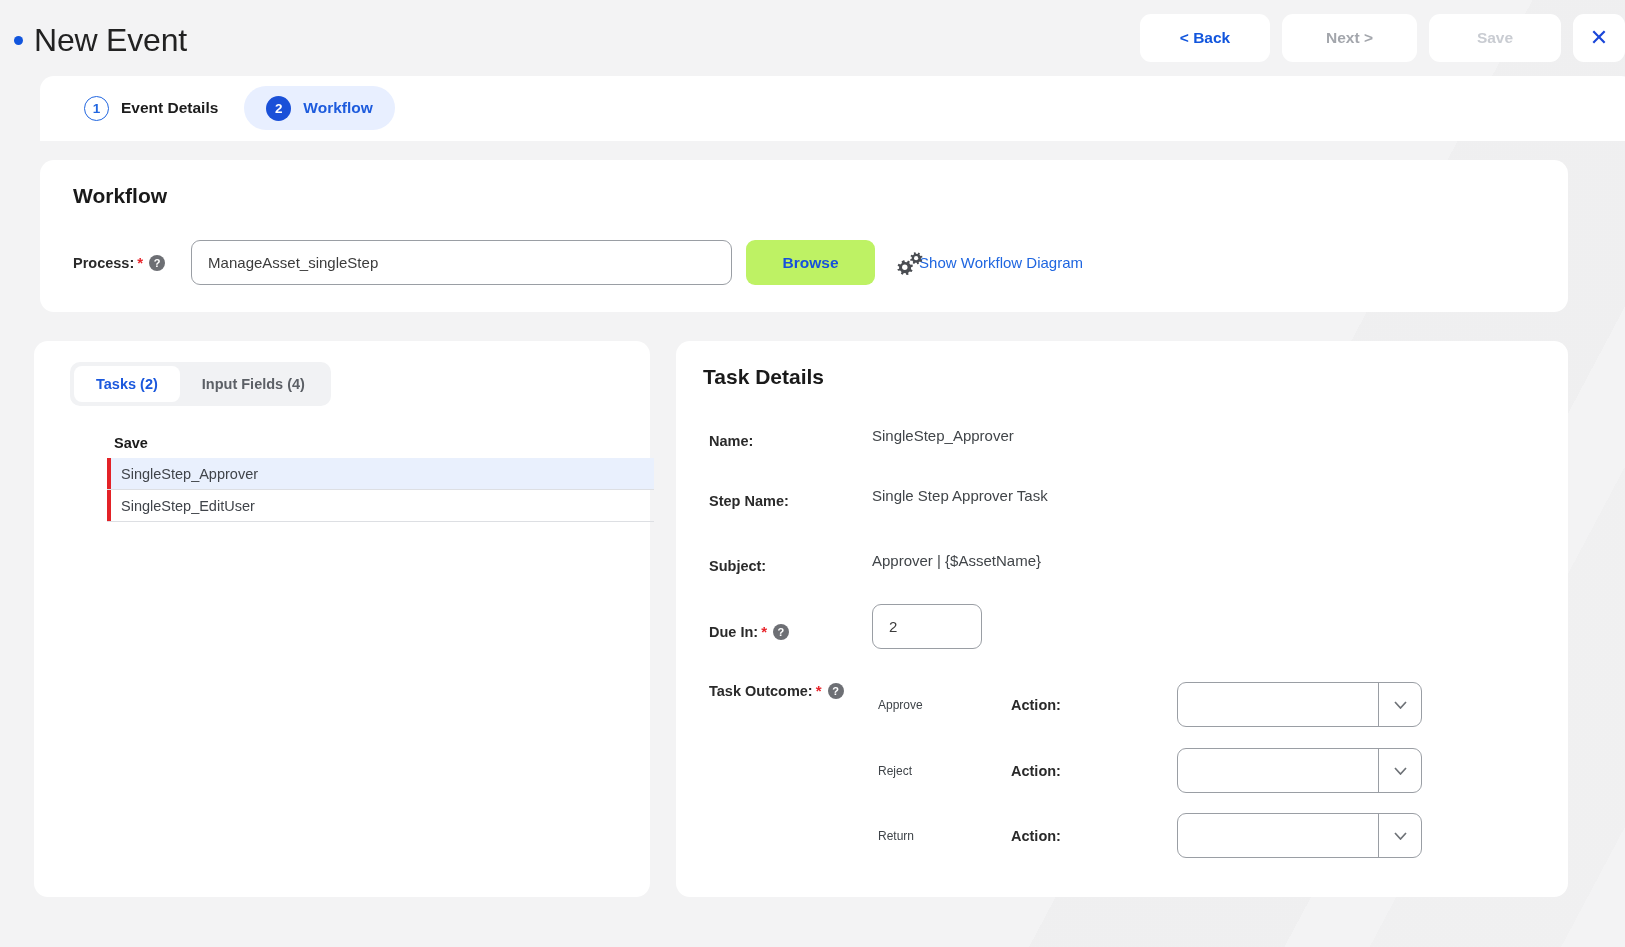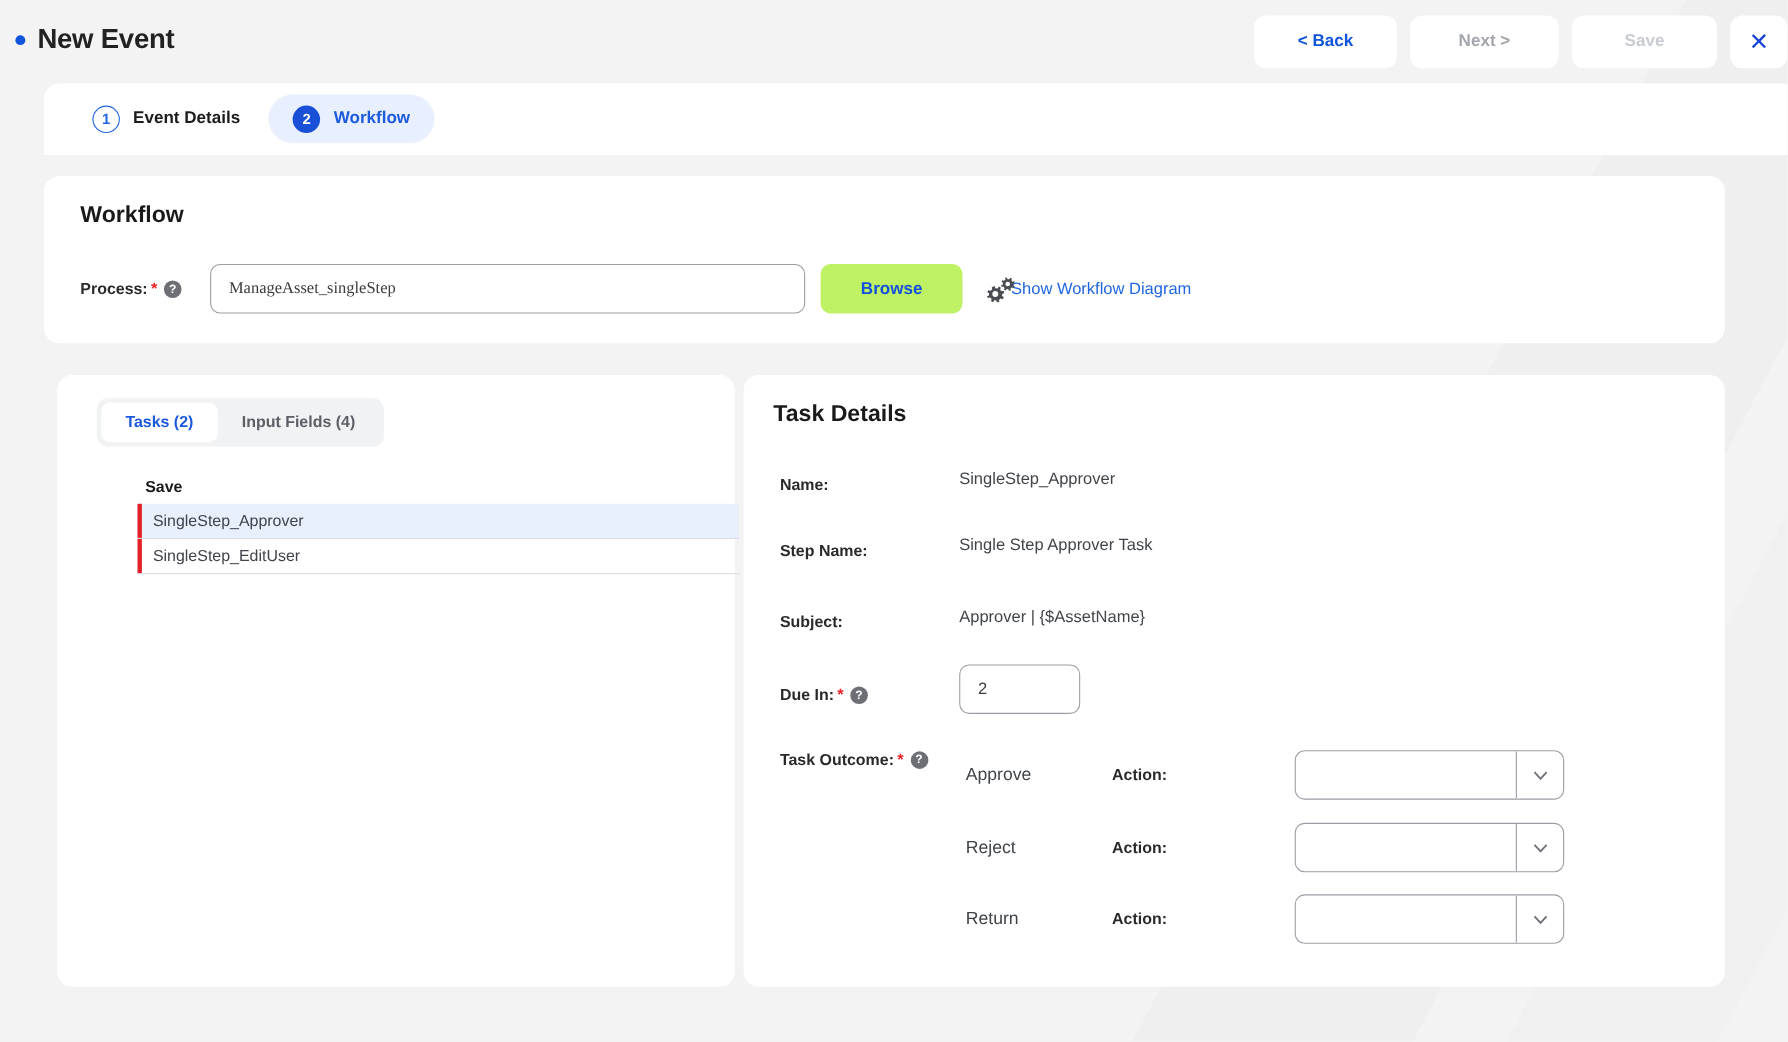--- a/index.html
+++ b/index.html
@@ -29,21 +29,21 @@
   }
   .title-wrap {
     position: absolute; left: 14px; top: 22px;
     display: flex; align-items: center; gap: 11px;
   }
   .bullet {
     width: 9px; height: 9px; border-radius: 50%;
     background: #1155dd;
   }
   .page-title {
-    font-size: 25px; font-weight: bold; color: #222222;
+    font-size: 32px; font-weight: normal; color: #222222;
     letter-spacing: -0.2px;
   }
   .header-actions {
     position: absolute; right: 0px; top: 14px;
     display: flex; align-items: center; gap: 12px;
   }
   .hbtn {
     height: 48px; border-radius: 11px; background: #ffffff;
     border: none; cursor: pointer;
     font-family: "Liberation Sans", sans-serif;
@@ -126,21 +126,21 @@
     font-family: "Liberation Sans", sans-serif;
     display: flex; align-items: center; justify-content: center;
   }
   .link-diagram {
     color: #1f66e0; font-size: 15px; cursor: pointer;
   }
   .gears { display: inline-block; width: 26px; height: 24px; position: relative; }
 
   
   .left-panel {
-    position: absolute; left: 52px; top: 341px;
+    position: absolute; left: 34px; top: 341px;
     width: 616px; height: 556px;
     background: #ffffff; border-radius: 14px;
   }
   .tabs-pill {
     position: absolute; left: 36px; top: 21px;
     height: 44px; background: #f1f2f4; border-radius: 10px;
     display: flex; align-items: center; padding: 4px;
   }
   .tab {
     height: 36px; padding: 0 22px; border-radius: 8px;
@@ -204,21 +204,21 @@
   }
   .combo .carrow {
     width: 43px; border-left: 1px solid #9a9ea4;
     display: flex; align-items: center; justify-content: center;
     cursor: pointer;
   }
   .chev {
     width: 13px; height: 8px;
   }
   .outcome-row { position: absolute; display: flex; align-items: center; }
-  .outcome-name { font-size: 16px; color: #3f4449; width: 133px; }
+  .outcome-name { font-size: 12px; color: #3f4449; width: 133px; }
   .action-lbl { font-size: 14.5px; font-weight: bold; color: #2a2a2a; width: 166px; }
 </style>
 </head>
 <body>
 
 <div class="page">
   <div class="bg-sheen"></div>
 
   <div class="header">
     <div class="title-wrap">
@@ -245,21 +245,21 @@
       </div>
     </div>
   </div>
 
   <div class="wf-card">
     <div class="wf-heading">Workflow</div>
     <div class="wf-row">
       <span class="lbl">Process:</span>
       <span class="req">*</span>
       <span class="help-icon">?</span>
-      <div class="txtinput" style="width:541px; margin-left:26px;font-family:Liberation Serif, serif;">ManageAsset_singleStep</div>
+      <div class="txtinput" style="width:541px; margin-left:26px;">ManageAsset_singleStep</div>
       <button class="btn-browse" style="margin-left:14px;">Browse</button>
       <span class="gears" style="margin-left:22px;">
         <svg width="26" height="24" viewBox="0 0 26 24" fill="#4a4d52">
           <path d="M18.4 1.2l.55 1.55 1.6.15.9-1.35 1.5.75-.5 1.55 1.05 1.2 1.6-.35.35 1.65-1.5.6-.1 1.6 1.35.9-.85 1.45-1.5-.5-1.25 1.05.3 1.6-1.65.3-.55-1.5-1.6-.15-.9 1.35-1.5-.75.5-1.55-1.05-1.2-1.6.35-.35-1.65 1.5-.6.1-1.6-1.35-.9.85-1.45 1.5.5 1.25-1.05-.3-1.6z"></path>
           <circle cx="19.1" cy="7.2" r="2.1" fill="#ffffff"></circle>
           <path d="M7.2 9.1l.7 1.9 2 .2 1.1-1.65 1.85.92-.62 1.9 1.3 1.5 1.95-.45.45 2.05-1.85.72-.12 1.98 1.65 1.1-1.05 1.8-1.85-.62-1.55 1.3.38 1.95-2.05.38-.68-1.85-1.98-.18-1.1 1.65-1.85-.92.62-1.9-1.3-1.5-1.95.45L.2 18.4l1.85-.72.12-1.98-1.65-1.1 1.05-1.8 1.85.62 1.55-1.3-.38-1.95z"></path>
           <circle cx="7.8" cy="16.3" r="2.7" fill="#ffffff"></circle>
         </svg>
       </span>
       <span class="link-diagram" style="margin-left:-4px;">Show Workflow Diagram</span>

